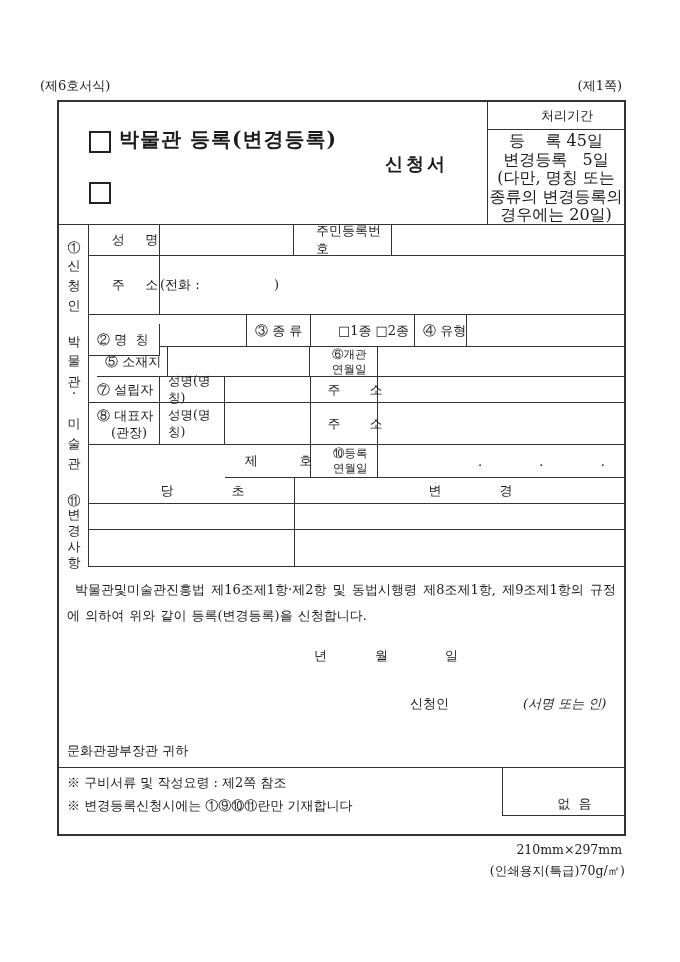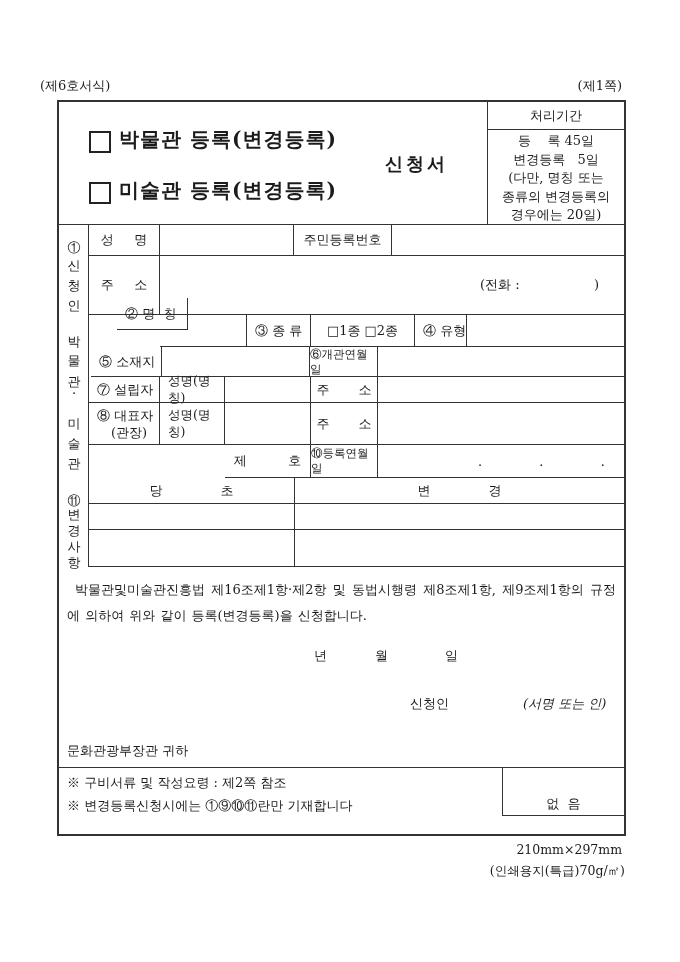--- a/index.html
+++ b/index.html
@@ -4,21 +4,21 @@
 <style>
   html,body{margin:0;padding:0;}
   body{
     width:680px;height:962px;position:relative;background:#ffffff;
     font-family:"DejaVu Serif","Liberation Serif",serif;
     color:#1b1b1b;font-size:13px;
   }
   .abs{position:absolute;box-sizing:border-box;}
   .pre{white-space:pre;}
   .cell{position:absolute;box-sizing:border-box;display:flex;align-items:center;}
-  .center{justify-content:center;}
+  .center{justify-content:center;padding-left:22px;}
   .pl{padding-left:8px;}
   .bl{border-left:1px solid #333;}
   .br{border-right:1px solid #333;}
   .bt{border-top:1px solid #333;}
   .bb{border-bottom:1px solid #333;}
   .form{
     position:absolute;left:57px;top:100px;width:565px;height:732px;
     border:2px solid #333;
   }
   .vlabel{
@@ -39,57 +39,56 @@
 
 <div class="abs" style="left:40px;top:77px;">(제6호서식)</div>
 <div class="abs" style="right:58px;top:77px;">(제1쪽)</div>
 
 <div class="form">
 
   <div class="cell bb" style="left:0;top:0;width:565px;height:123px;"></div>
   <span class="chk" style="left:30px;top:29px;"></span>
   <div class="abs title-opt" style="left:60px;top:24px;">박물관 등록(변경등록)</div>
   <span class="chk" style="left:30px;top:80px;"></span>
-  <div class="abs title-opt" style="left:60px;top:75px;">미술관 등록(변경등록)</div>
   <div class="abs" style="left:326px;top:50px;font-size:18px;font-weight:700;letter-spacing:3px;">신청서</div>
 
   <div class="cell bl" style="left:428px;top:0;width:137px;height:123px;"></div>
   <div class="cell bl bb center" style="left:428px;top:0;width:137px;height:28px;">처리기간</div>
-  <div class="abs" style="left:429px;top:30px;width:136px;text-align:center;font-size:13px;line-height:18.5px;">
+  <div class="abs" style="left:429px;top:30px;width:136px;text-align:center;font-size:16px;line-height:18.5px;">
     <div class="pre">등    록 45일</div>
     <div class="pre">변경등록   5일</div>
     <div class="pre">(다만, 명칭 또는</div>
     <div class="pre">종류의 변경등록의</div>
     <div class="pre">경우에는 20일)</div>
   </div>
 
   <div class="vwrap br" style="left:0;top:123px;width:30px;height:90px;">
     <div class="vlabel" style="letter-spacing:7px;">①신청인</div>
   </div>
   <div class="cell br bb center pre" style="left:30px;top:123px;width:71px;height:31px;">성     명</div>
   <div class="cell br bb" style="left:101px;top:123px;width:134px;height:31px;"></div>
   <div class="cell br bb center" style="left:235px;top:123px;width:98px;height:31px;">주민등록번호</div>
   <div class="cell bb" style="left:333px;top:123px;width:232px;height:31px;"></div>
   <div class="cell br bb center pre" style="left:30px;top:154px;width:71px;height:59px;">주     소</div>
   <div class="cell bb" style="left:101px;top:154px;width:464px;height:59px;">
-    <span class="pre" style="margin-left:320px;">(전화 :                  )</span>
+    <span class="pre" style="">(전화 :                  )</span>
   </div>
 
   <div class="vwrap br" style="left:0;top:213px;width:30px;height:163px;">
     <div class="vlabel" style="letter-spacing:7px;">박물관·미술관</div>
   </div>
 
-  <div class="cell br bb pl pre" style="left:30px;top:196px;width:71px;height:32px;margin-left:28px;">② 명  칭</div>
+  <div class="cell br bb pl pre" style="left:30px;top:222px;width:71px;height:32px;">② 명  칭</div>
   <div class="cell br bb" style="left:101px;top:213px;width:87px;height:32px;"></div>
   <div class="cell br bb pl pre" style="left:188px;top:213px;width:64px;height:32px;">③ 종 류</div>
   <div class="cell br bb center pre" style="left:252px;top:213px;width:104px;height:32px;">□1종 □2종</div>
   <div class="cell br bb pl pre" style="left:356px;top:213px;width:52px;height:32px;">④ 유형</div>
   <div class="cell bb" style="left:408px;top:213px;width:157px;height:32px;"></div>
 
-  <div class="cell br bb pl pre" style="left:32px;top:245px;width:71px;height:30px;">⑤ 소재지</div>
+  <div class="cell br bb pl pre" style="left:38px;top:245px;width:71px;height:30px;">⑤ 소재지</div>
   <div class="cell br bb" style="left:101px;top:245px;width:150px;height:30px;"></div>
   <div class="cell br bb center small" style="left:251px;top:245px;width:68px;height:30px;">⑥개관연월일</div>
   <div class="cell bb" style="left:319px;top:245px;width:246px;height:30px;"></div>
 
   <div class="cell br bb pl pre" style="left:30px;top:275px;width:71px;height:26px;">⑦ 설립자</div>
   <div class="cell br bb pl" style="left:101px;top:275px;width:65px;height:26px;font-size:12.5px;">성명(명칭)</div>
   <div class="cell br bb" style="left:166px;top:275px;width:86px;height:26px;"></div>
   <div class="cell br bb center pre" style="left:252px;top:275px;width:67px;height:26px;">주       소</div>
   <div class="cell bb" style="left:319px;top:275px;width:246px;height:26px;"></div>
 

